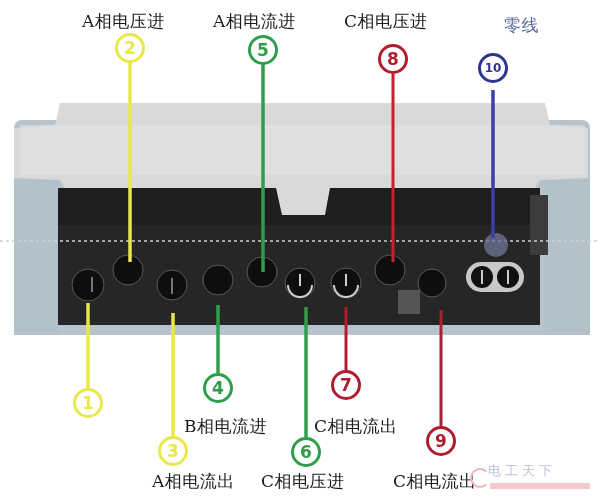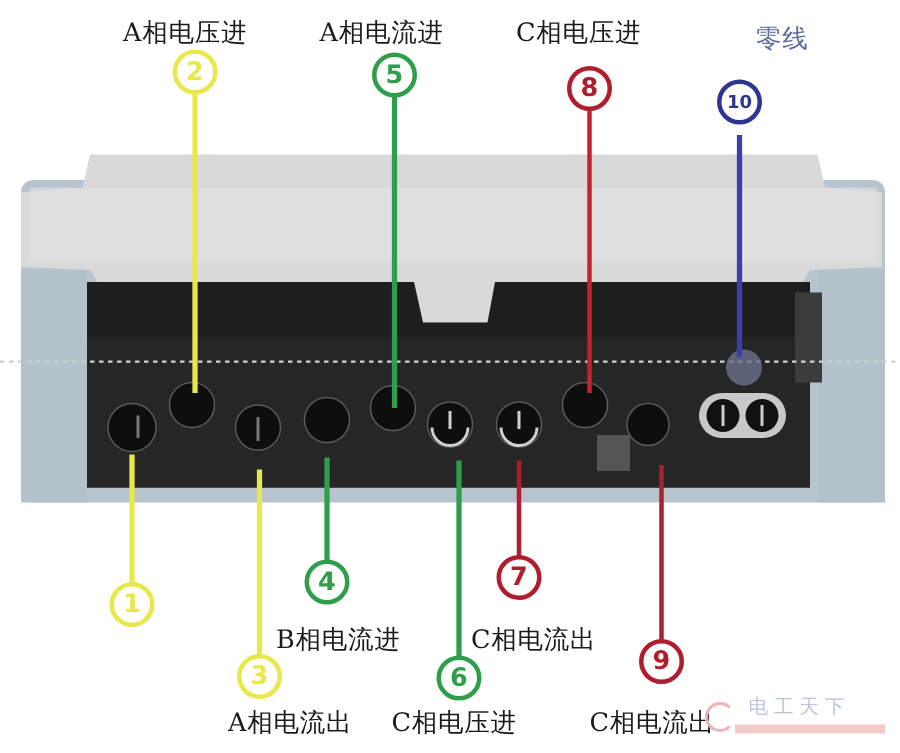--- a/index.html
+++ b/index.html
@@ -11,21 +11,21 @@
   .label.blue { color: #5a6b9a; }
   .num { position: absolute; width: 30px; height: 30px; border-radius: 50%;
          box-sizing: border-box; border: 3px solid; background: #fff;
          display: flex; align-items: center; justify-content: center;
          font-family: "DejaVu Sans", "Liberation Sans", sans-serif;
          font-weight: bold; font-size: 17px; }
   .num.yellow { border-color: #e8e84a; color: #e8e84a; }
   .num.green  { border-color: #2e9e4a; color: #2e9e4a; }
   .num.red    { border-color: #b01e2e; color: #b01e2e; }
   .num.blue   { border-color: #2d3590; color: #2d3590; font-size: 12px; }
-  .watermark { position: absolute; left: 499px; top: 462px; font-size: 13px;
+  .watermark { position: absolute; left: 488px; top: 462px; font-size: 13px;
                color: #b9c3d9; letter-spacing: 4px;
                font-family: Liberation Sans, sans-serif; }
   .watermark-bar { position: absolute; left: 490px; top: 483px; width: 100px; height: 6px;
                    background: #f3c9c9; }
   .watermark-logo { position: absolute; left: 470px; top: 468px; width: 16px; height: 16px;
                     border-radius: 50%; border: 2px solid #e9b5b5; border-right-color: transparent; }
 </style>
 </head>
 <body>
 

